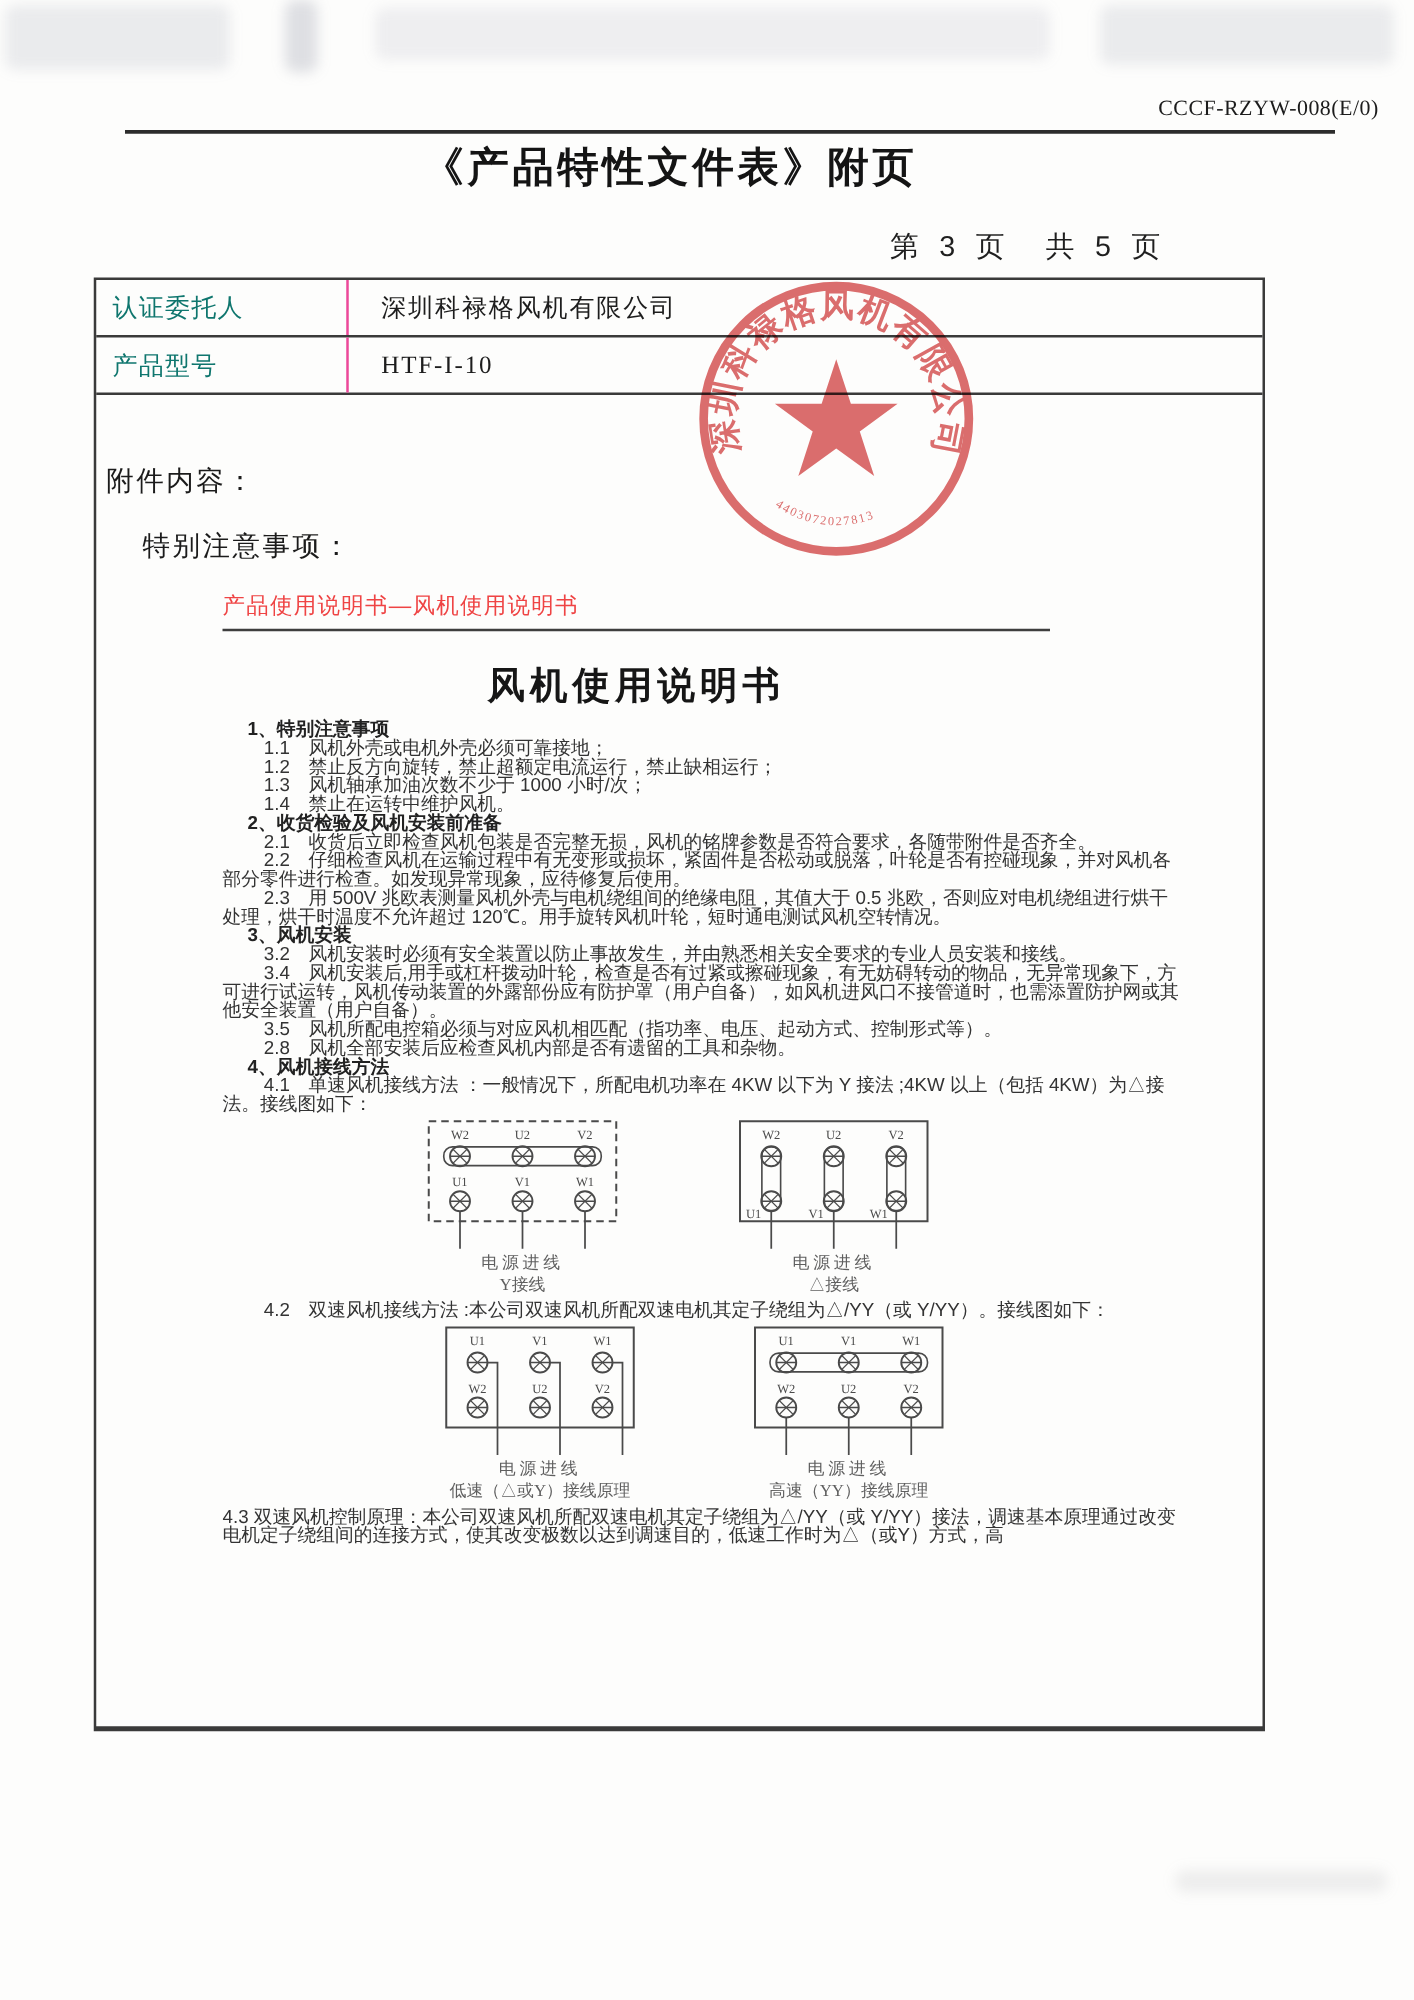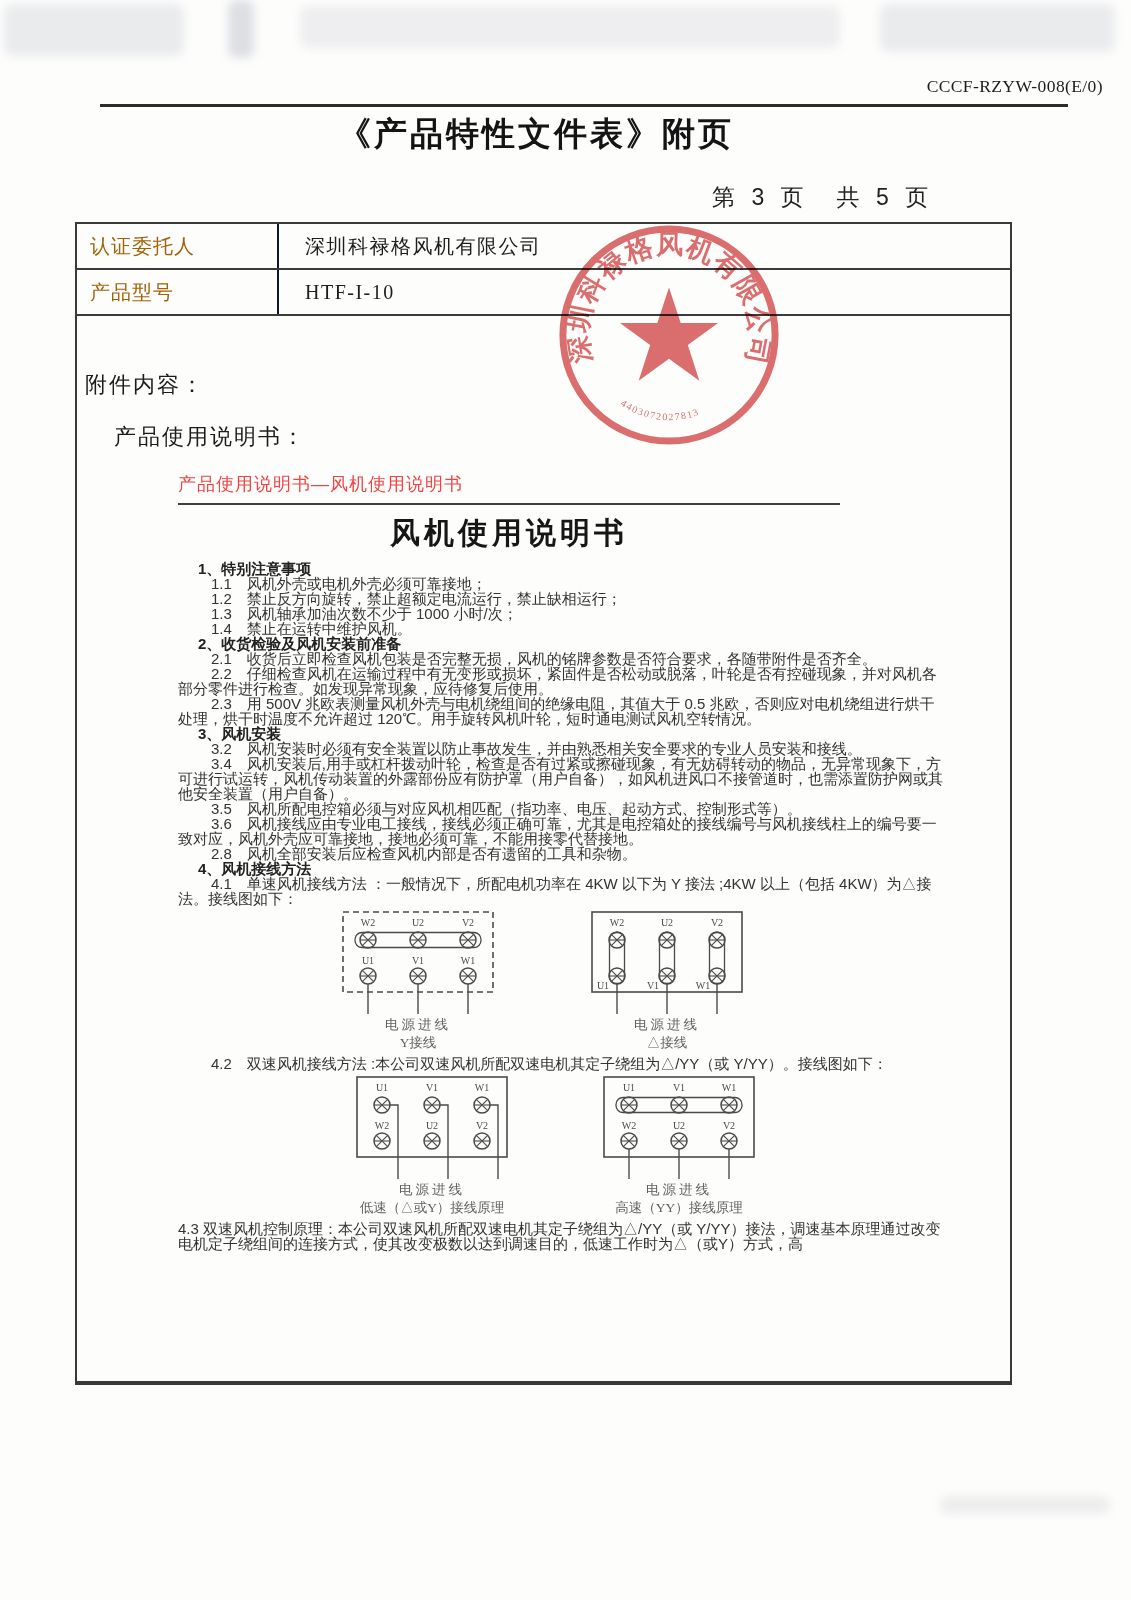--- a/index.html
+++ b/index.html
@@ -10,32 +10,32 @@
   }
   .abs{position:absolute;}
   
   .smudge{position:absolute;filter:blur(5px);border-radius:8px;pointer-events:none;}
   #doc-code{top:76px;right:28px;font-family:"Liberation Serif",serif;font-size:17.5px;letter-spacing:.4px;color:#1c1c1c;}
   #header-rule{top:104px;left:100px;width:968px;height:3px;background:#2c2c2c;}
   #doc-title{top:112px;left:0;width:1072px;text-align:center;font-size:33px;font-weight:bold;letter-spacing:3px;color:#141414;}
   #page-number{top:182px;left:712px;font-size:23px;letter-spacing:5px;color:#1f1f1f;}
   #outer-box{top:222px;left:75px;width:933px;height:1157px;border:2.5px solid #3a3a3a;border-bottom-width:4.5px;}
   .info-row{position:relative;width:100%;height:44px;border-bottom:2px solid #3a3a3a;}
-  .info-label{position:absolute;left:0;top:0;width:202px;height:100%;border-right:2px solid #0f172a;
+  .info-label{position:absolute;left:0;top:0;width:202px;height:100%;border-right:2px solid #ec4899;
     display:flex;align-items:center;padding-left:13px;box-sizing:border-box;
-    font-family:"Liberation Serif",serif;font-size:20px;letter-spacing:1px;color:#a16207;}
+    font-family:"Liberation Serif",serif;font-size:20px;letter-spacing:1px;color:#0f766e;}
   .info-value{position:absolute;left:228px;top:0;height:100%;display:flex;align-items:center;
     font-family:"Liberation Serif",serif;font-size:20px;letter-spacing:1.5px;color:#1d1d1d;}
   #attachment-label{position:absolute;left:8px;top:146px;font-family:"Liberation Serif",serif;font-size:22px;letter-spacing:2px;color:#1b1b1b;}
   #attachment-item{position:absolute;left:37px;top:198px;font-family:"Liberation Serif",serif;font-size:22px;letter-spacing:2px;color:#1b1b1b;}
   #stamp{top:218px;left:552px;width:234px;height:234px;opacity:.88;mix-blend-mode:multiply;}
   #manual{top:468px;left:178px;width:770px;}
   #manual-subtitle{width:662px;text-align:left;font-size:18px;letter-spacing:1px;color:#ef4444;
     padding:4px 0 7px 0;border-bottom:2px solid #3e3e3e;}
-  #manual-title{width:662px;text-align:center;font-size:30px;font-weight:bold;letter-spacing:4px;color:#161616;margin-top:8px;}
+  #manual-title{width:662px;text-align:center;font-size:30px;font-weight:bold;letter-spacing:4px;color:#161616;margin-top:23px;}
   #manual-body{margin-top:7px;width:770px;font-size:15px;line-height:15px;color:#333;}
   #manual-body p{margin:0;padding:0;}
   #manual-body .heading{font-weight:bold;text-indent:20px;color:#222;}
   #manual-body .item{text-indent:33px;}
   #manual-body .noindent{text-indent:0;}
   .diag-row{position:relative;height:150px;}
   .diag{position:absolute;top:0;}
   .diag text{font-family:"Liberation Serif",serif;}
   .diag .cap{fill:#5f5f5f;}
   #stamp text{font-family:"Liberation Serif",serif;}
@@ -57,21 +57,21 @@
 <div class="abs" id="outer-box">
   <div class="info-row">
     <div class="info-label">认证委托人</div>
     <div class="info-value">深圳科禄格风机有限公司</div>
   </div>
   <div class="info-row">
     <div class="info-label">产品型号</div>
     <div class="info-value">HTF-I-10</div>
   </div>
   <div id="attachment-label">附件内容：</div>
-  <div id="attachment-item">产品使用说明书：</div>
+  <div id="attachment-item">特别注意事项：</div>
 </div>
 
 <svg class="abs" id="stamp" viewBox="0 0 236 236">
   <defs>
     <path id="seal-top-arc" d="M 41 146 A 82 82 0 1 1 195 146" fill="none"></path>
     <path id="seal-bottom-arc" d="M 68.7 188.4 A 86 86 0 0 0 167.3 188.4" fill="none"></path>
   </defs>
   <circle cx="118" cy="118" r="107" fill="none" stroke="#d85a5a" stroke-width="7"></circle>
   <polygon fill="#d85a5a" points="118,70 106.2,105.8 68.5,105.9 99,128.2 87.4,164.1 118,142 148.6,164.1 137,128.2 167.5,105.9 129.8,105.8"></polygon>
   <text font-size="27" font-weight="bold" fill="#d85a5a" letter-spacing="1.5">
@@ -92,21 +92,20 @@
       <p class="item">1.3　风机轴承加油次数不少于 1000 小时/次；</p>
       <p class="item">1.4　禁止在运转中维护风机。</p>
       <p class="heading">2、收货检验及风机安装前准备</p>
       <p class="item">2.1　收货后立即检查风机包装是否完整无损，风机的铭牌参数是否符合要求，各随带附件是否齐全。</p>
       <p class="item">2.2　仔细检查风机在运输过程中有无变形或损坏，紧固件是否松动或脱落，叶轮是否有控碰现象，并对风机各部分零件进行检查。如发现异常现象，应待修复后使用。</p>
       <p class="item">2.3　用 500V 兆欧表测量风机外壳与电机绕组间的绝缘电阻，其值大于 0.5 兆欧，否则应对电机绕组进行烘干处理，烘干时温度不允许超过 120℃。用手旋转风机叶轮，短时通电测试风机空转情况。</p>
       <p class="heading">3、风机安装</p>
       <p class="item">3.2　风机安装时必须有安全装置以防止事故发生，并由熟悉相关安全要求的专业人员安装和接线。</p>
       <p class="item">3.4　风机安装后,用手或杠杆拨动叶轮，检查是否有过紧或擦碰现象，有无妨碍转动的物品，无异常现象下，方可进行试运转，风机传动装置的外露部份应有防护罩（用户自备），如风机进风口不接管道时，也需添置防护网或其他安全装置（用户自备）。</p>
       <p class="item">3.5　风机所配电控箱必须与对应风机相匹配（指功率、电压、起动方式、控制形式等）。</p>
-      <p class="item">3.6　风机接线应由专业电工接线，接线必须正确可靠，尤其是电控箱处的接线编号与风机接线柱上的编号要一致对应，风机外壳应可靠接地，接地必须可靠，不能用接零代替接地。</p>
       <p class="item">2.8　风机全部安装后应检查风机内部是否有遗留的工具和杂物。</p>
       <p class="heading">4、风机接线方法</p>
       <p class="item">4.1　单速风机接线方法 ：一般情况下，所配电机功率在 4KW 以下为 Y 接法 ;4KW 以上（包括 4KW）为△接法。接线图如下：</p>
       <div class="diag-row">
         <svg width="190" height="148" class="diag" style="left: 157px;">
           <rect x="8" y="6" width="150" height="80" fill="none" stroke="#4a4a4a" stroke-width="1.6" stroke-dasharray="6 4"></rect>
           <text x="33" y="20" text-anchor="middle" font-size="10" fill="#4a4a4a">W2</text>
           <circle cx="33" cy="34" r="8" fill="none" stroke="#4a4a4a" stroke-width="1.5"></circle>
           <line x1="27.3" y1="28.3" x2="38.7" y2="39.7" stroke="#4a4a4a" stroke-width="1.1"></line>
           <line x1="27.3" y1="39.7" x2="38.7" y2="28.3" stroke="#4a4a4a" stroke-width="1.1"></line>

